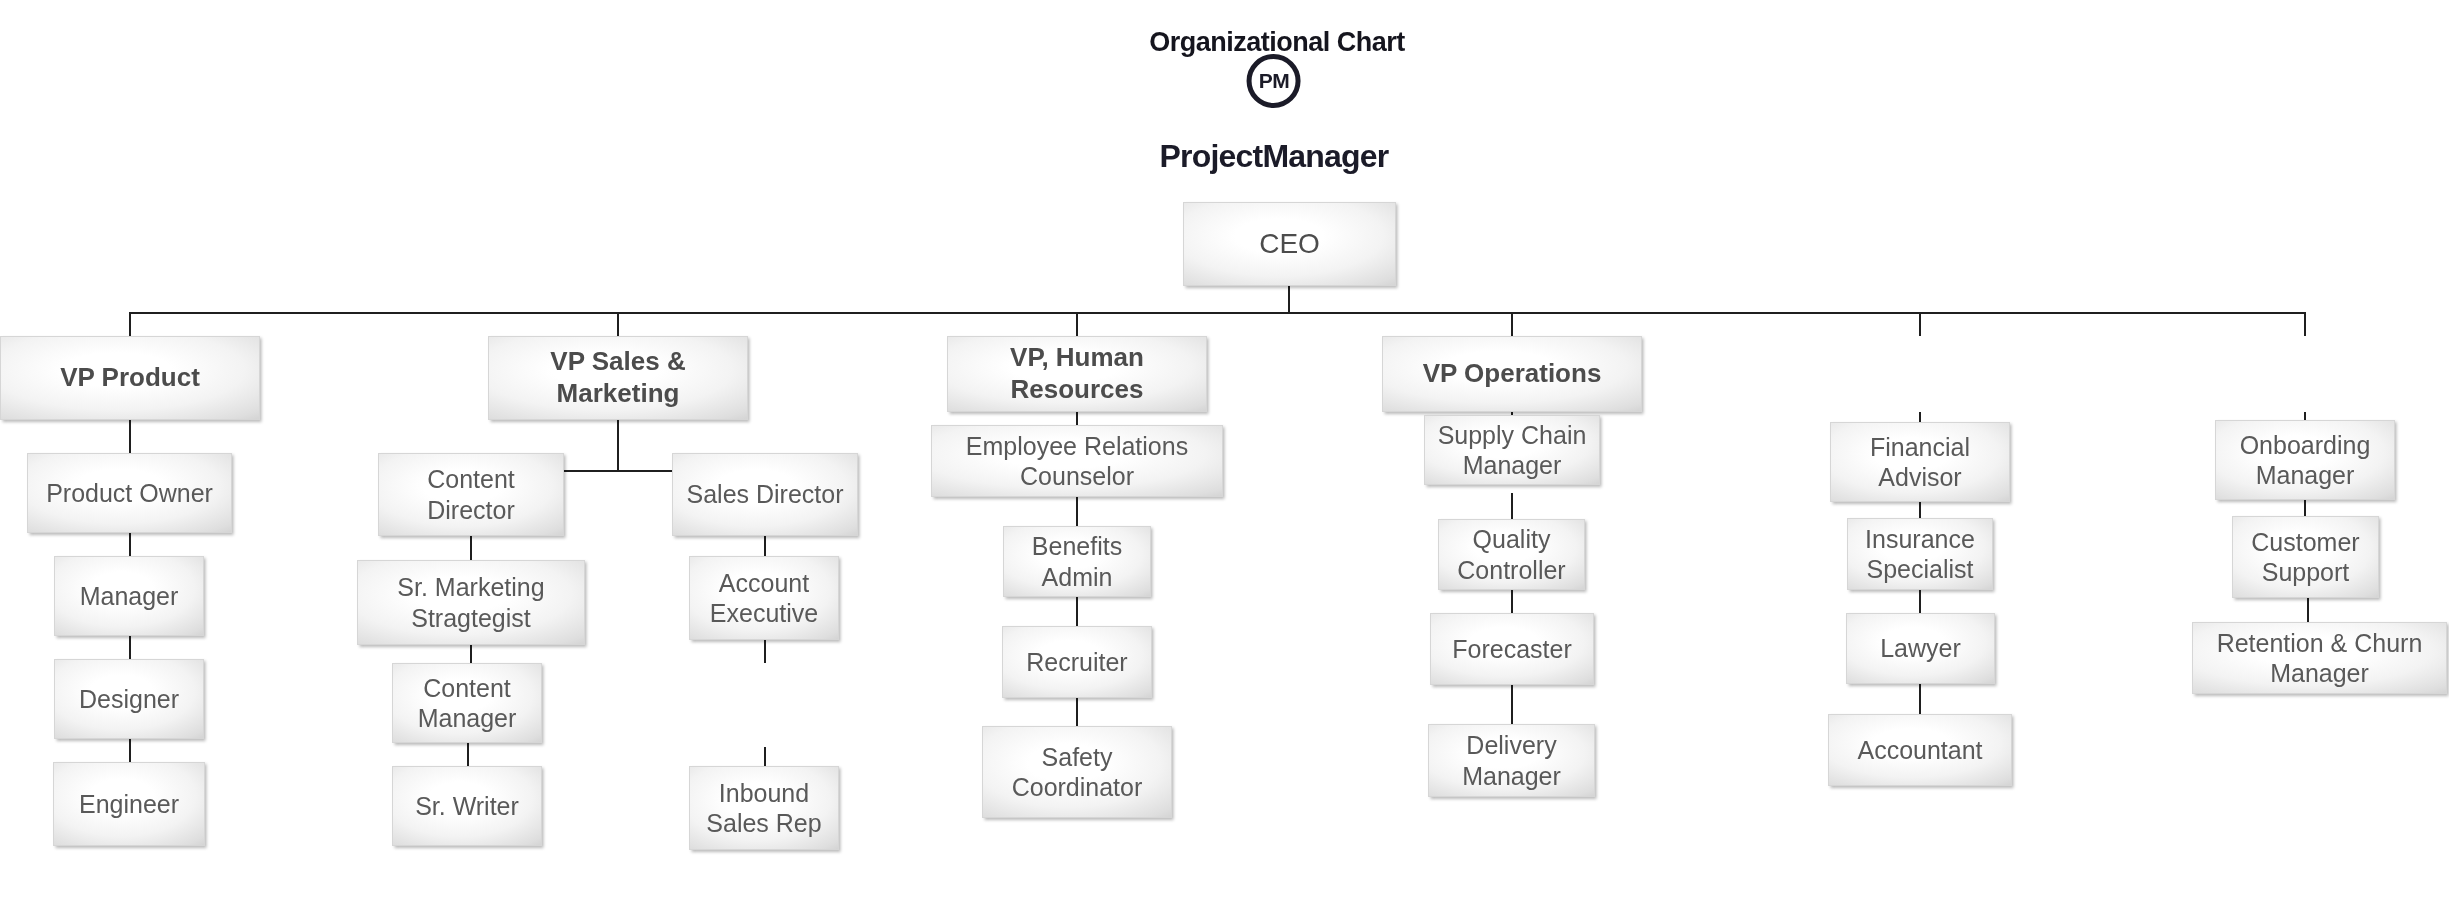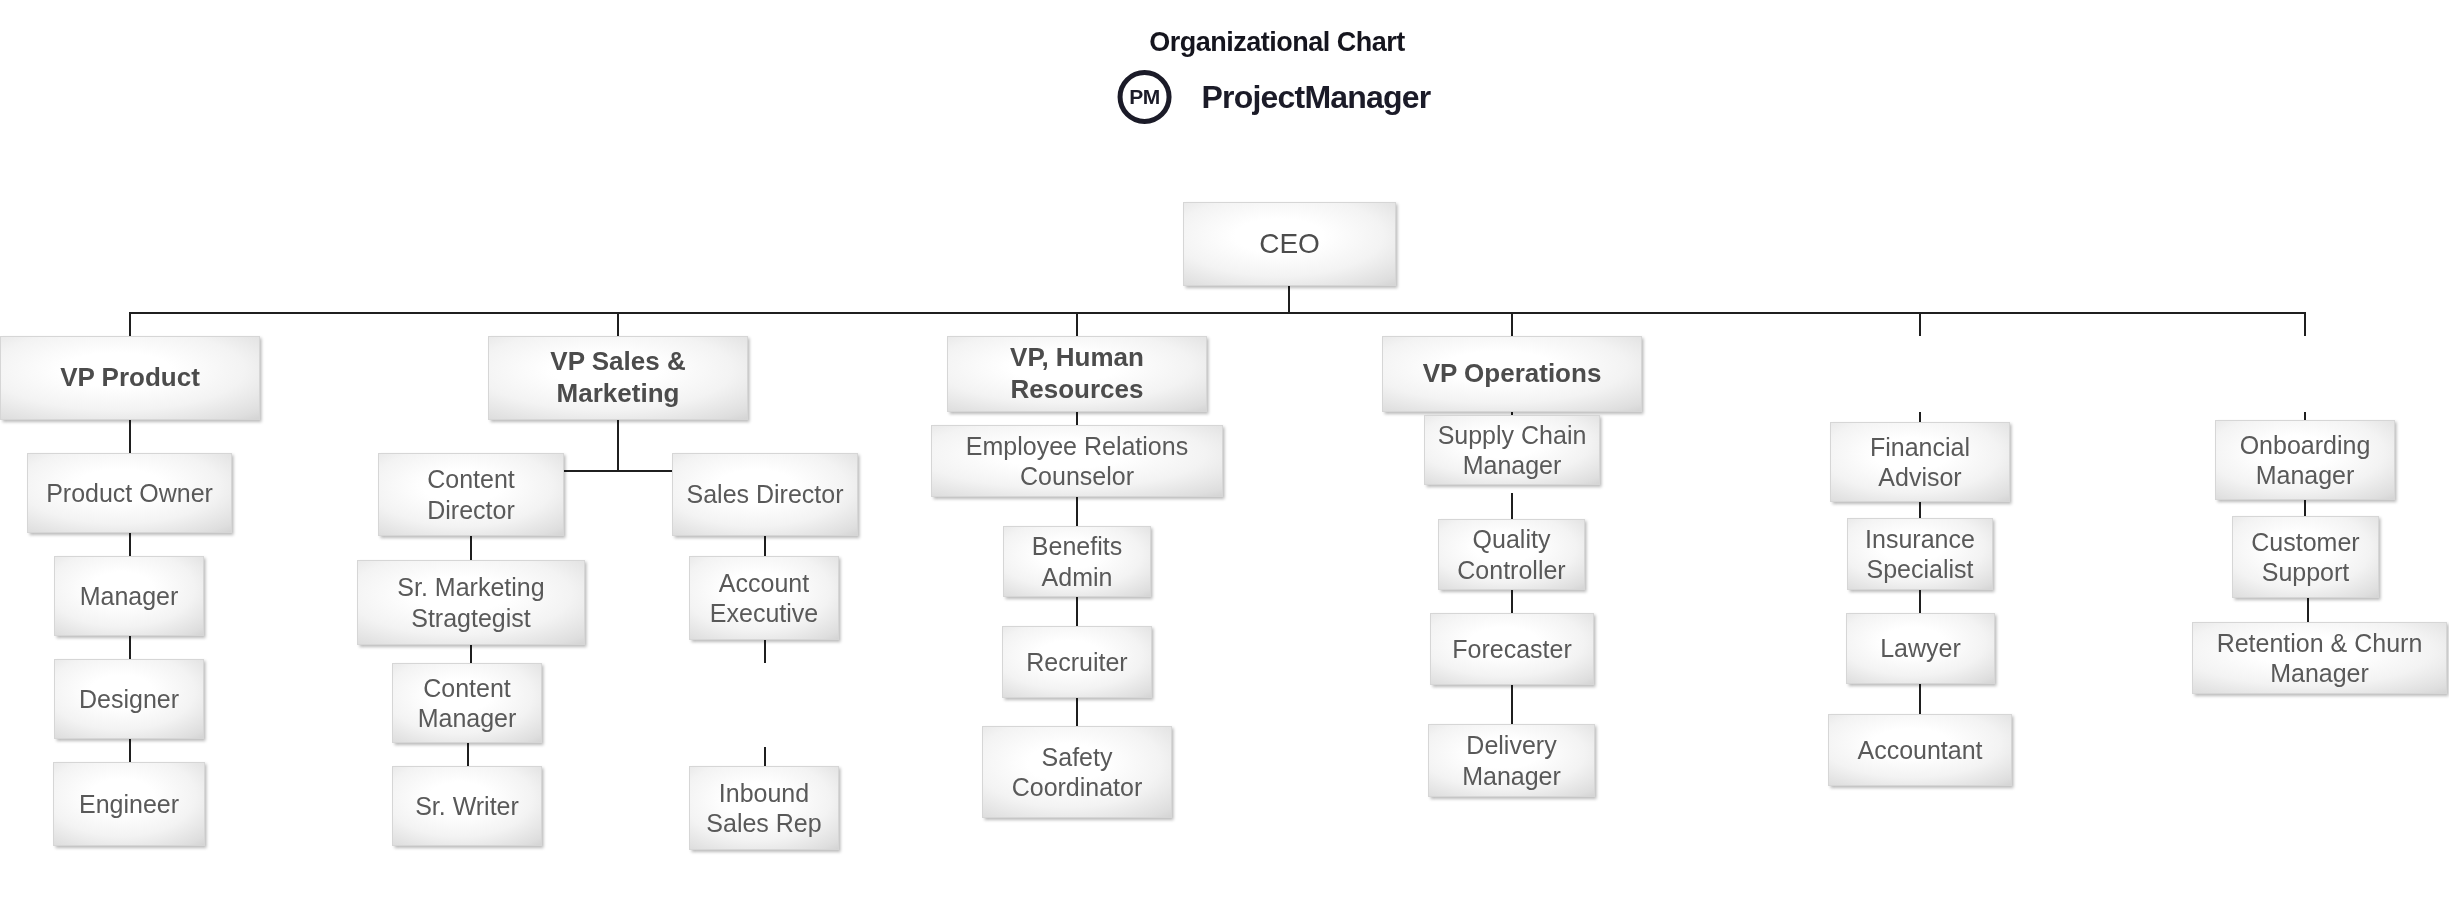--- a/index.html
+++ b/index.html
@@ -9,22 +9,22 @@
     overflow:hidden;
     font-family:"Liberation Sans", sans-serif;
     background:#ffffff;
   }
   
   .hdr-title{
     position:absolute;left:1277px;top:6px;transform:translateX(-50%);
     font-size:27px;font-weight:bold;color:#15151e;letter-spacing:-0.5px;white-space:nowrap;margin-top:21px;
   }
   .logo-row{
-    position:absolute;left:1274px;top:70px;transform:translateX(-50%);
-    display:flex;align-items:center;gap:30px;white-space:nowrap;
+    position:absolute;left:1274px;top:54px;transform:translateX(-50%);
+    display:flex;align-items:center;gap:30px;white-space:nowrap;flex-direction:column;
   }
   .pm-circle{
     width:44px;height:44px;border:5px solid #1b1b28;border-radius:50%;
     display:flex;align-items:center;justify-content:center;
     font-size:21px;font-weight:bold;color:#1b1b28;letter-spacing:-0.5px;
   }
   .brand{font-size:32px;font-weight:bold;color:#1b1b28;letter-spacing:-0.8px;}
   
   .box{
     position:absolute;

